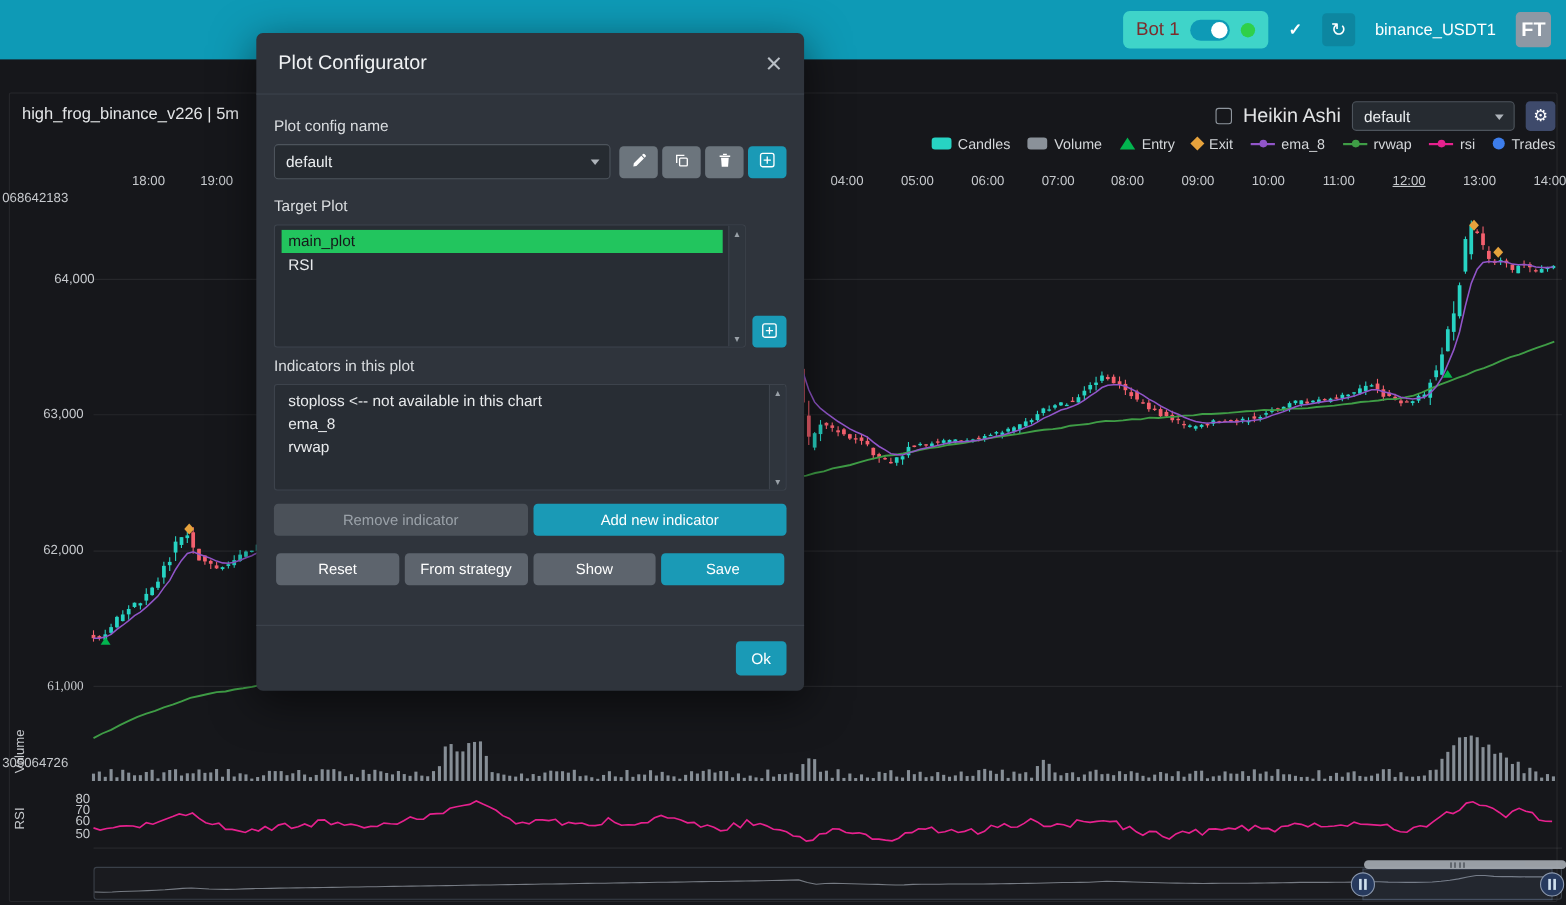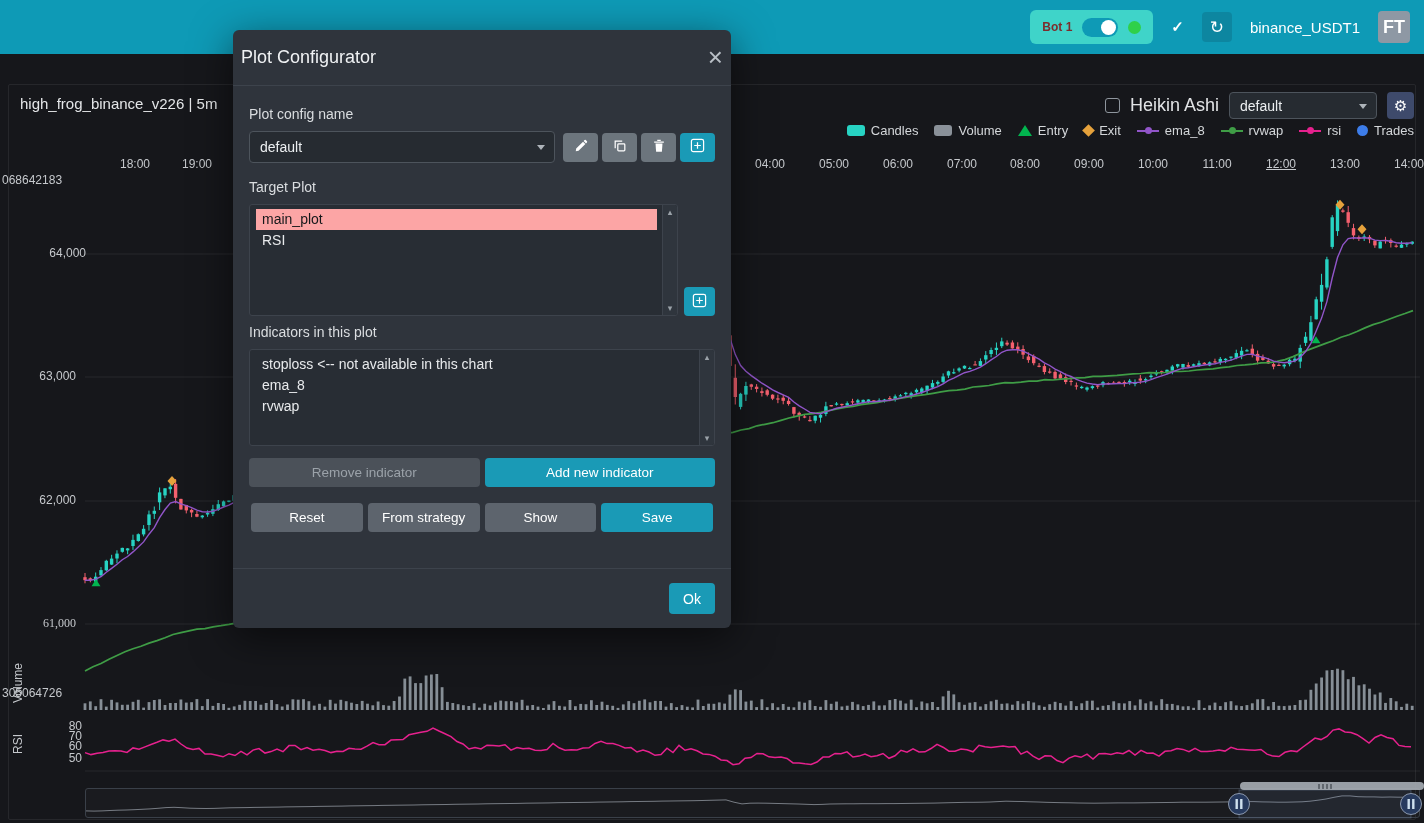--- a/index.html
+++ b/index.html
@@ -2,21 +2,21 @@
 <html><head>
 <meta charset="utf-8">
 <style>
   *{margin:0;padding:0;box-sizing:border-box}
   html,body{width:1424px;height:823px;overflow:hidden;background:#101114;font-family:"Liberation Sans",sans-serif}
   .app{position:relative;width:1424px;height:823px;background:#16171b;overflow:hidden}
 
   
   .navbar{position:absolute;left:0;top:0;width:100%;height:54px;background:#0e9ab6;display:flex;align-items:center;justify-content:flex-end;padding:0 14px;gap:18px;z-index:30}
   .bot-pill{display:flex;align-items:center;gap:10px;background:#3fd4c9;border-radius:6px;height:34px;padding:0 12px;cursor:pointer}
-  .bot-label{color:#7c2d2d;font-size:12px;font-weight:bold}
+  .bot-label{color:#7c2d2d;font-size:17px;font-weight:normal}
   .toggle{position:relative;width:36px;height:19px;background:#0e9ab6;border-radius:10px;cursor:pointer}
   .knob{position:absolute;right:2px;top:2px;width:15px;height:15px;background:#fff;border-radius:50%}
   .status-dot{width:13px;height:13px;border-radius:50%;background:#2fd04a}
   .nav-check{color:#fff;font-size:15px;font-weight:bold}
   .reload-btn{width:30px;height:30px;border:none;border-radius:4px;background:#0d86a0;color:#fff;font-size:17px;cursor:pointer;line-height:1}
   .pair{color:#fff;font-size:15px}
   .avatar{width:32px;height:32px;border-radius:4px;background:#8e98a4;color:#fff;display:flex;align-items:center;justify-content:center;font-size:18px;font-weight:bold;cursor:pointer}
 
   
   .chart-frame{position:absolute;left:8px;top:84px;width:1408px;height:736px;border:1px solid rgba(255,255,255,0.07);border-radius:2px;z-index:0}
@@ -41,34 +41,34 @@
   #chart-svg{position:absolute;left:0;top:0;z-index:0}
 
   
   .zoom-slider{position:absolute;left:85px;top:788px;width:1335px;height:30px;border:1px solid #3a4049;border-radius:3px;background:rgba(255,255,255,0.02);z-index:1;cursor:ew-resize}
   .zoom-slider svg{overflow:visible}
   .hscrollbar{position:absolute;left:1240px;top:782px;width:184px;height:8px;background:#a7adb4;border-radius:4px;opacity:.9;z-index:2;cursor:pointer}
   .hscrollbar .grip{position:absolute;left:78px;top:1.5px;width:14px;height:5px;background:repeating-linear-gradient(90deg,#6a7077 0 2px,transparent 2px 4px)}
 
   
   .modal{position:absolute;left:233px;top:30px;width:498px;background:#2f343c;border-radius:6px;box-shadow:0 10px 40px rgba(0,0,0,.55);z-index:40;color:#e6e9ec}
-  .modal-header{display:flex;align-items:flex-start;justify-content:space-between;padding:17px 8px;border-bottom:1px solid #3d434c}
+  .modal-header{display:flex;align-items:flex-start;justify-content:space-between;padding:17px 20px;border-bottom:1px solid #3d434c}
   .modal-title{font-size:18px;color:#f0f2f4}
   .modal-close{font-size:26px;color:#b9bfc6;cursor:pointer;line-height:.8;background:none;border:none}
   .modal-body{padding:16px}
   .field-label{font-size:14px;color:#dadde0;margin:4px 0 9px}
   .config-row{display:flex;gap:4px;margin-bottom:16px;align-items:center}
   .config-row .select{flex:1;height:32px;margin-right:4px}
   .icon-btn{width:35px;height:29px;border:none;border-radius:4px;display:flex;align-items:center;justify-content:center;cursor:pointer}
   .icon-btn.gray{background:#6c757d}
   .icon-btn.teal{background:#1a9ab6}
 
   .listbox{position:relative;background:#282d34;border:1px solid #3d434c;border-radius:3px;padding:4px 20px 4px 6px;font-size:14px;overflow:hidden}
   .lb-item{padding:1px 6px;color:#e8eaec;cursor:pointer;line-height:19px;white-space:nowrap}
-  .lb-item.selected{background:#fca5a5;color:#16181a}
+  .lb-item.selected{background:#22c55e;color:#16181a}
   .lb-scroll{position:absolute;right:0;top:0;bottom:0;width:15px;background:#2f353d;border-left:1px solid #3d434c;display:flex;flex-direction:column;align-items:center;justify-content:space-between;font-size:9px;color:#9aa1a8;padding:2px 0;cursor:pointer}
   .target-row{display:flex;align-items:flex-end;gap:6px;margin-bottom:8px}
   .target-row .listbox{flex:1;height:112px}
   .target-row .icon-btn{width:31px}
   .indicators-lb{height:97px;margin-bottom:12px}
 
   .btn{border:none;border-radius:4px;font-size:13.5px;cursor:pointer;color:#fff;height:29px;font-family:"Liberation Sans",sans-serif}
   .btn.teal{background:#1a9ab6}
   .btn.gray{background:#5d646d}
   .btn.muted{background:#4b5159;color:#9ba2a9}

